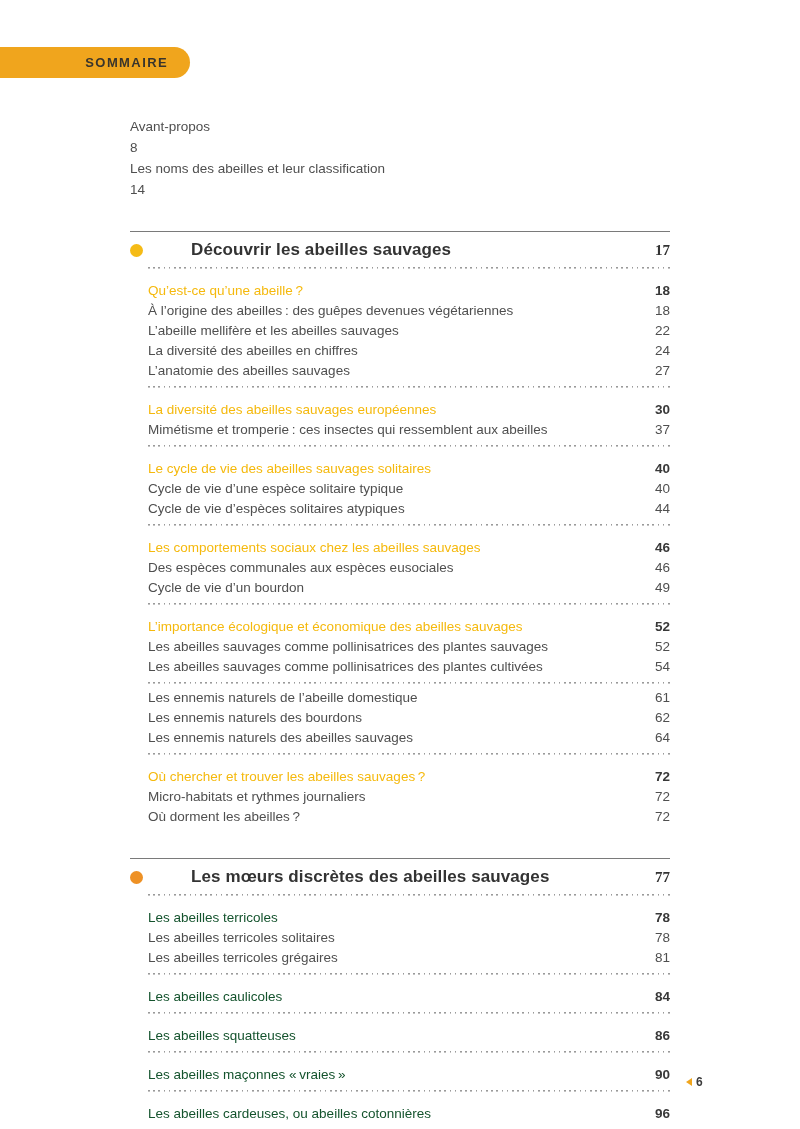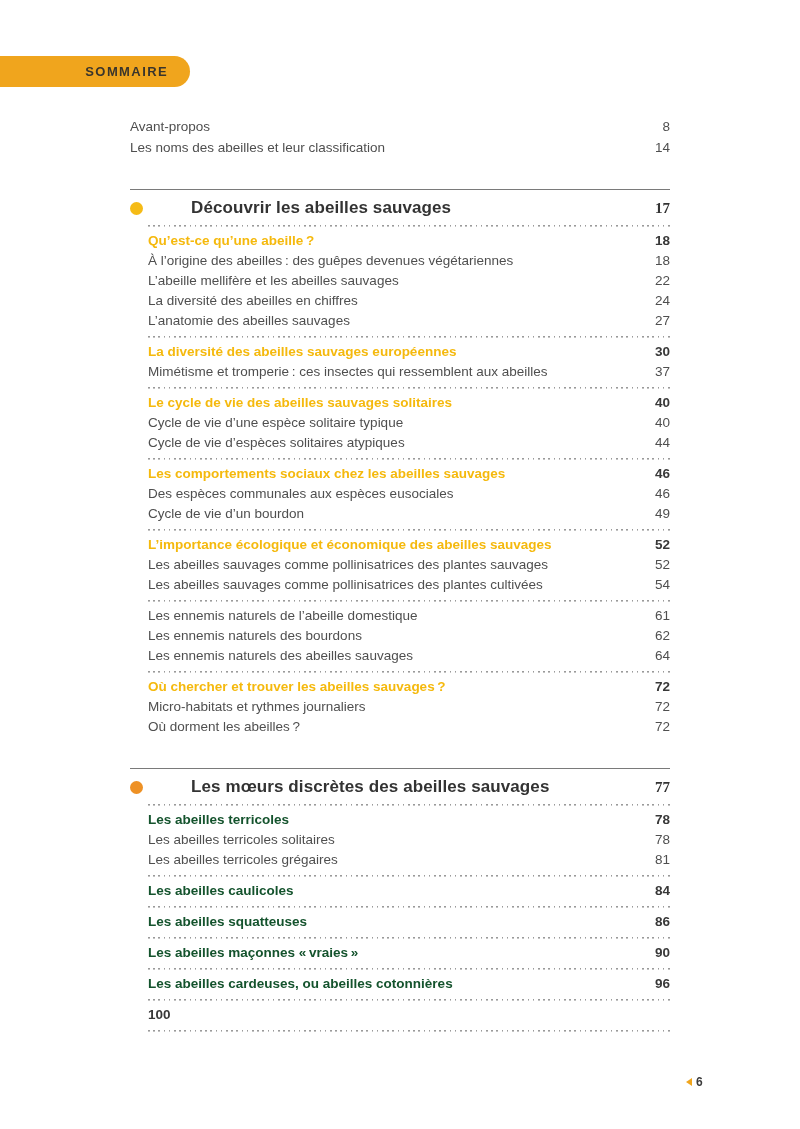--- a/index.html
+++ b/index.html
@@ -4,41 +4,41 @@
 <style>
   html,body{margin:0;padding:0;}
   body{
     width:800px;height:1129px;position:relative;overflow:hidden;
     background:#ffffff;
     font-family:"Liberation Sans","DejaVu Sans",sans-serif;
     -webkit-font-smoothing:antialiased;
   }
   
   .badge{
-    position:absolute;top:56px;left:0;width:190px;height:31px;
+    position:absolute;top:47px;left:0;width:190px;height:31px;
     background:#F0A51D;border-radius:0 16px 16px 0;
     display:flex;align-items:center;justify-content:flex-end;
     padding-right:22px;box-sizing:border-box;
   }
   .badge span{
     font-size:13px;font-weight:bold;letter-spacing:1.4px;color:#3A352C;
   }
   
   .content{
     position:absolute;top:116px;left:130px;width:540px;
   }
   .fm{margin-bottom:31px;}
   .row{
     display:flex;justify-content:space-between;align-items:baseline;
     line-height:20px;font-size:13.5px;color:#4F4F4F;
   }
-  .fm .row{line-height:21px;}
+  .fm .row{line-height:21px;flex-direction:column;}
   .row .lbl{padding-right:10px;}
   .row .pg{white-space:nowrap;}
-  .row.sub .lbl{font-weight:bold;}
+  .row.sub .lbl{font-weight:normal;margin-top:8px;}
   .row.sub .pg{font-weight:bold;color:#383838;}
   .row.sub.a1 .lbl{color:#F5B90D;}
   .row.sub.a2 .lbl{color:#14532d;}
   
   .rule{height:1px;background:#7A7A7A;}
   .dotted{
     height:2px;margin-left:18px;
     background-image:repeating-linear-gradient(to right,#9A9A9A 0 1.6px,transparent 1.6px 5.2px);
     background-position:left center;background-repeat:repeat-x;background-size:100% 1.6px;
   }

